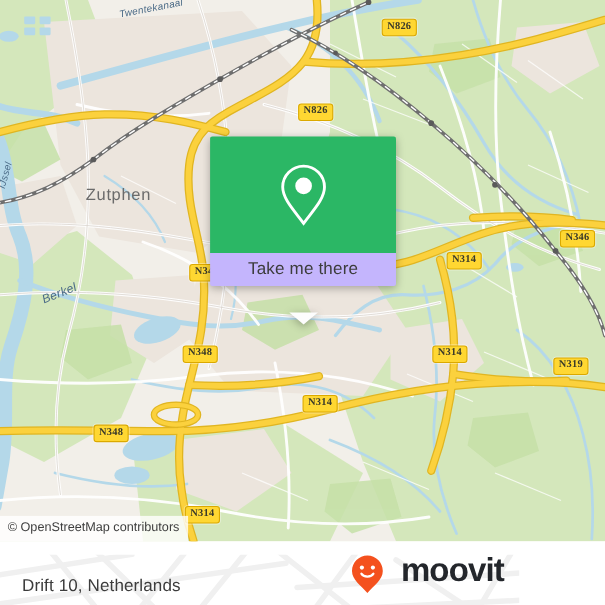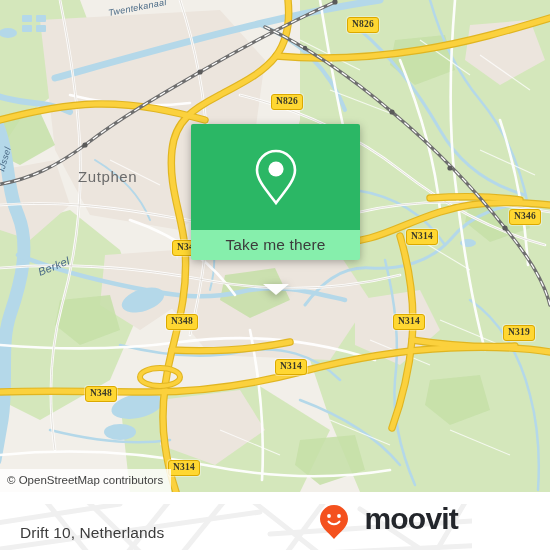--- a/index.html
+++ b/index.html
@@ -34,21 +34,21 @@
       background:rgba(255,255,255,.80);
       color:#3f3f3f;font-size:11.5px;line-height:23px;height:23px;
       padding:0 8px 0 7px;white-space:nowrap;
       font-family:"Liberation Sans","DejaVu Sans",sans-serif;text-align:center;}
 
   
   #poi-card{position:absolute;left:191px;top:124px;width:169px;
             filter:drop-shadow(0 2px 4px rgba(0,0,0,.30));}
   #poi-card-top{height:106px;background:#2bb765;border-radius:2px 2px 0 0;
                 display:flex;align-items:center;justify-content:center;}
-  #poi-card-bottom{height:30px;background:#86efac;border-radius:0 0 2px 2px;
+  #poi-card-bottom{height:30px;background:#c4b5fd;border-radius:0 0 2px 2px;
                    display:flex;align-items:center;justify-content:center;}
   #poi-card-label{color:#3c3c3c;font-size:15.5px;letter-spacing:.15px;}
   #poi-card-tail{position:absolute;left:50%;top:160px;transform:translateX(-50%);
                  width:0;height:0;border-left:13px solid transparent;
                  border-right:13px solid transparent;border-top:11px solid #fdfdfd;}
 
   
   #footer{position:absolute;left:0;top:504px;width:472px;height:58px;
           background:#ffffff;overflow:hidden;text-decoration:underline;}
   #footer-bg{position:absolute;left:0;top:0;width:550px;height:58px;}

